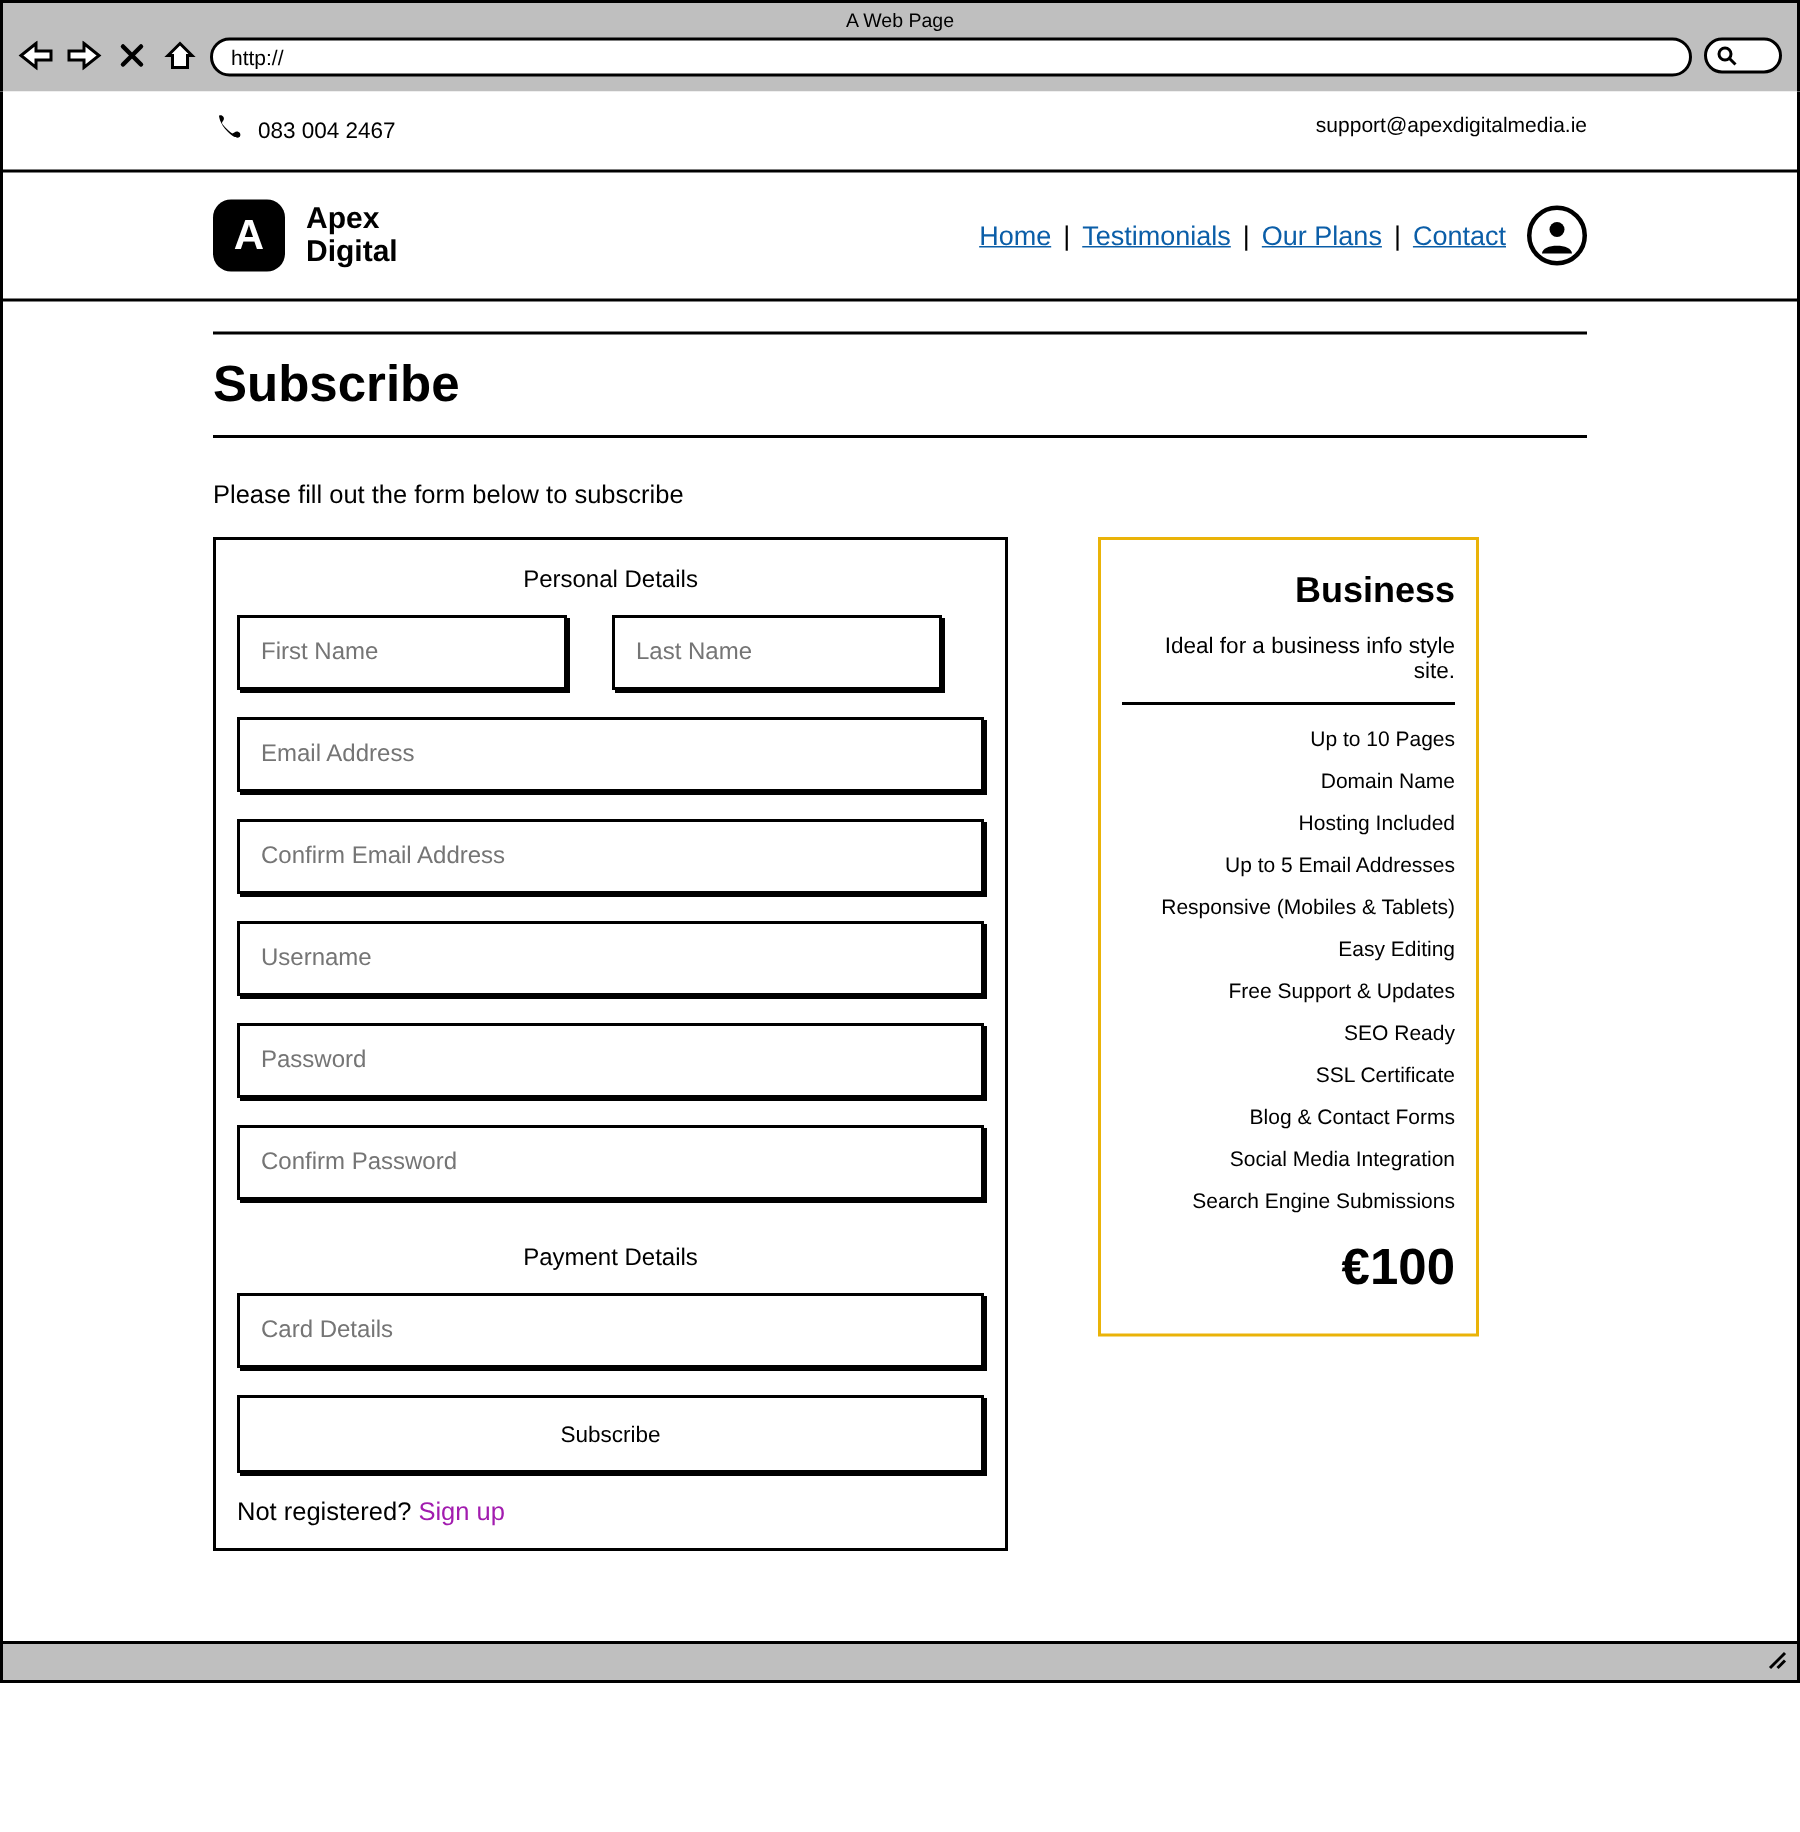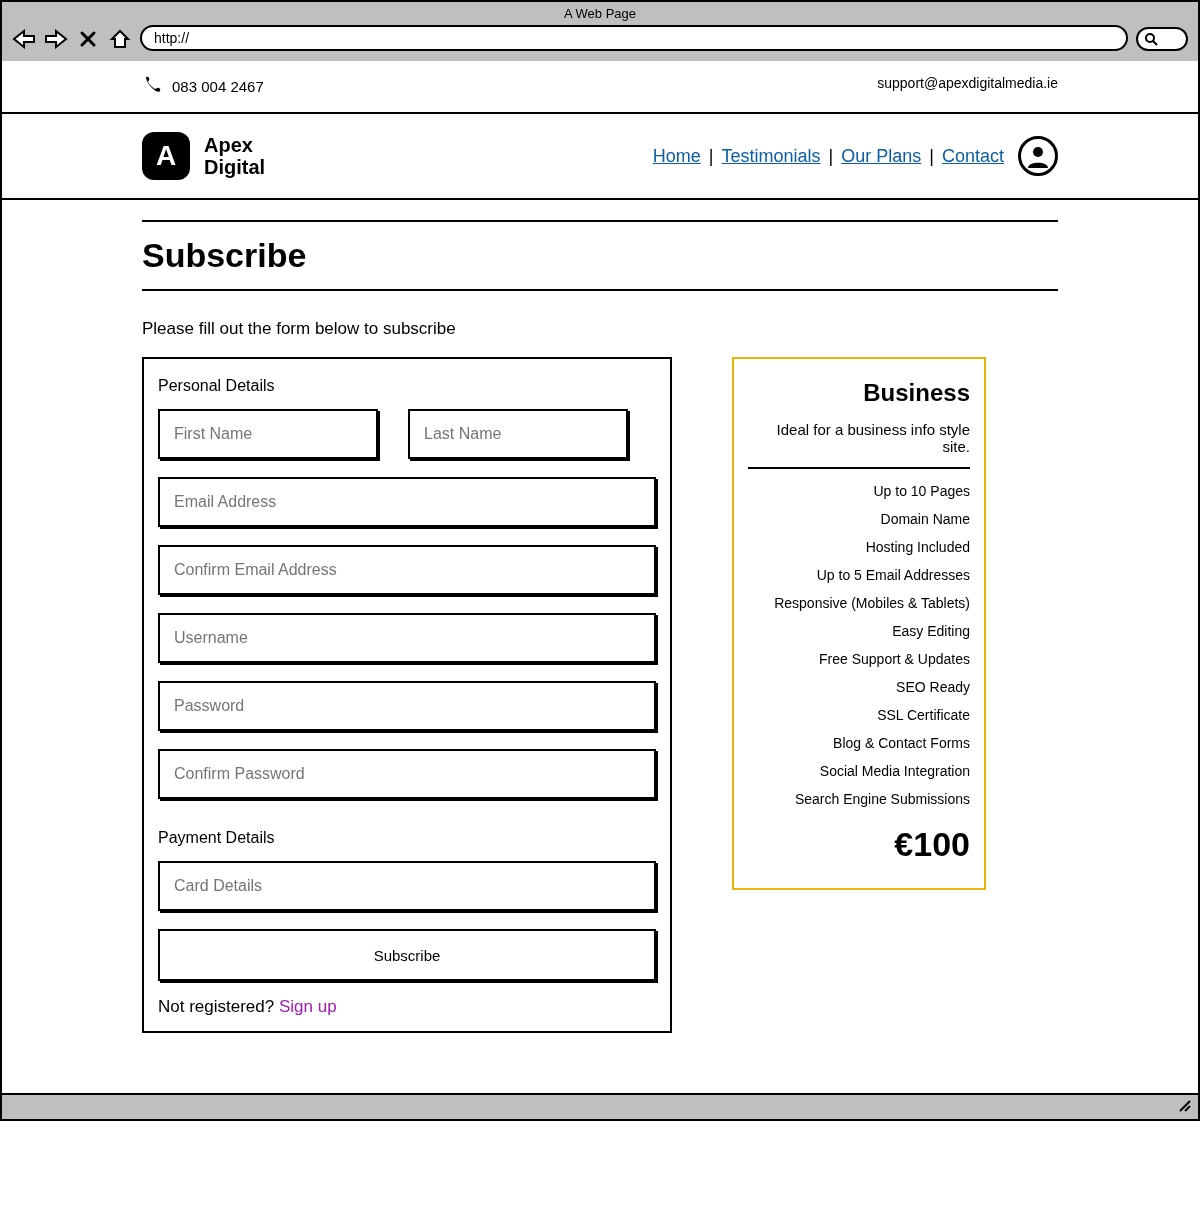--- a/index.html
+++ b/index.html
@@ -16,21 +16,21 @@
     border-bottom: none;
     padding: 4px 10px 10px 10px;
   }
   .browser-title {
     text-align: center;
     font-size: 13px;
     margin-bottom: 4px;
   }
   .browser-toolbar {
     display: flex;
-    align-items: flex-end;
+    align-items: flex-start;
     gap: 8px;
   }
   .nav-icon {
     width: 24px; height: 24px;
     display:flex; align-items:center; justify-content:center;
   }
   .url-bar {
     flex: 1;
     background: #fff;
     border: 2px solid #000;
@@ -119,21 +119,21 @@
     gap: 60px;
     align-items: flex-start;
   }
 
   
   .form-card {
     border: 2px solid #000;
     width: 530px;
     padding: 18px 14px 14px 14px;
   }
-  .section-label { font-size:16px; margin-bottom: 14px; }
+  .section-label { font-size:16px; margin-bottom: 14px; text-align: center; }
   .row-two {
     display:flex; gap:30px; margin-bottom: 18px;
   }
   .input {
     border: 2px solid #000;
     box-shadow: 2px 2px 0 #000;
     height: 50px;
     font-size: 16px;
     padding: 0 14px;
     font-family: inherit;

